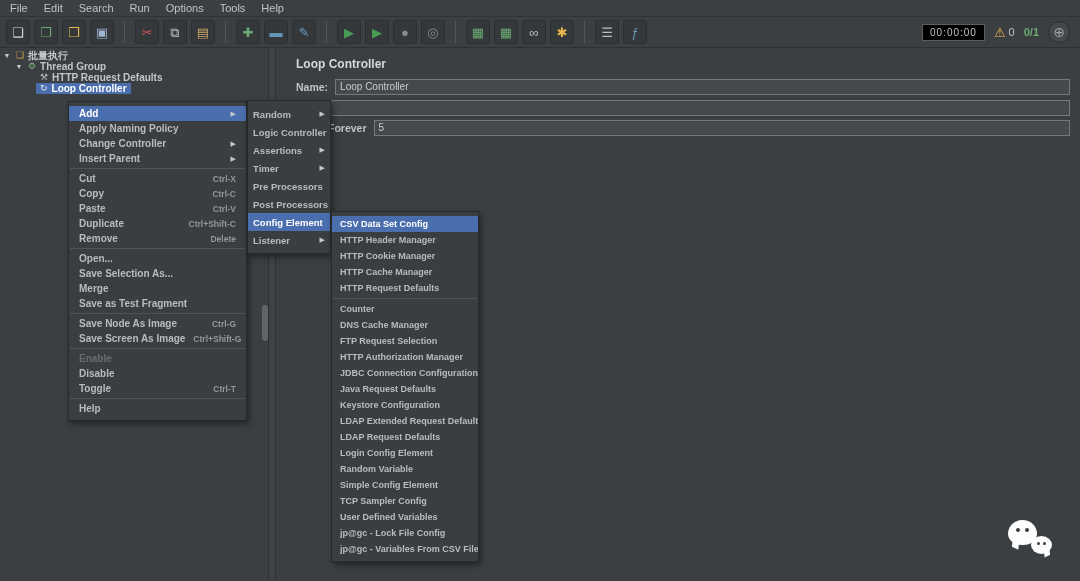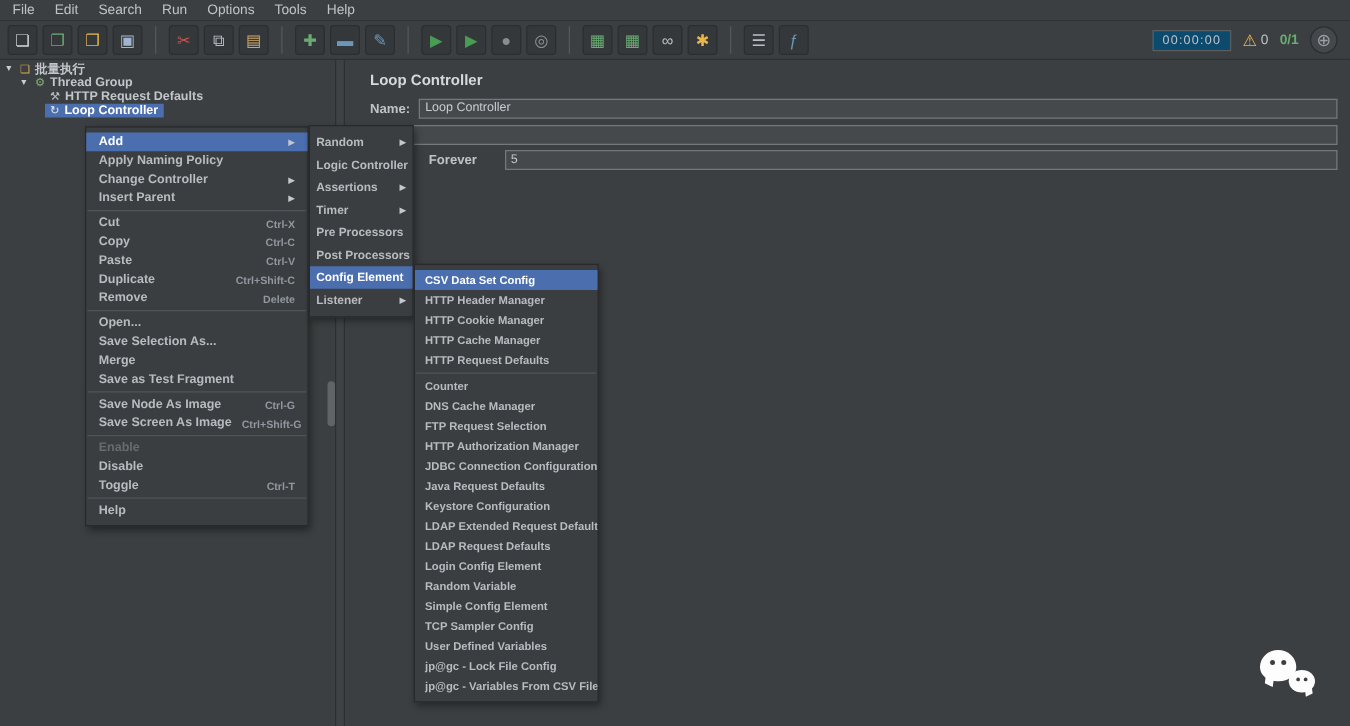--- a/index.html
+++ b/index.html
@@ -17,21 +17,21 @@
   
   .toolbar { position:absolute; top:17px; left:0; right:0; height:31px;
     background:#3c3f41; border-bottom:1px solid #2d3032;
     display:flex; align-items:center; padding:0 6px; z-index:5; }
   .tb-left { display:flex; align-items:center; gap:4px; }
   .tb-btn { width:24px; height:24px; background:#35383a; border:1px solid #2b2e30;
     border-radius:3px; display:flex; align-items:center; justify-content:center; }
   .tb-btn .glyph { font-size:13px; line-height:1; }
   .tb-sep { width:1px; height:22px; background:#54575a; margin:0 6px; }
   .tb-right { margin-left:auto; display:flex; align-items:center; gap:9px; padding-right:4px; }
-  .timer { border:1px solid #5a5e60; background:#0c4a6e; color:#c0c3c6;
+  .timer { border:1px solid #5a5e60; background:#000000; color:#c0c3c6;
     font-size:10px; padding:2px 7px; letter-spacing:1px; }
   .warn-wrap { display:flex; align-items:center; gap:3px; }
   .warn { color:#e8b64c; font-size:13px; line-height:1; }
   .warn-count { color:#c0c3c6; font-size:11px; }
   .threads { color:#6aab73; font-size:11px; font-weight:bold; }
   .globe-btn { width:22px; height:22px; border-radius:50%; background:#45484a;
     border:1px solid #2b2e30; display:flex; align-items:center; justify-content:center;
     color:#9aa0a6; font-size:14px; }
   
   .tree-panel { position:absolute; top:48px; left:0; width:268px; bottom:0;
@@ -51,21 +51,21 @@
   .main { position:absolute; top:48px; left:276px; right:0; bottom:0; background:#3c3f41; }
   .main-title { position:absolute; top:9px; left:20px; font-size:12px; font-weight:bold; color:#d6d9dc; }
   .name-row { position:absolute; top:30px; left:20px; right:10px; height:17px;
     display:flex; align-items:center; gap:7px; }
   .flabel { font-size:10.5px; font-weight:bold; color:#c0c3c6; white-space:nowrap; }
   .field { flex:1; height:16px; background:#46494b; border:1px solid #75787a;
     color:#c8cdd2; font-size:10px; padding:0 4px;
     font-family:"Liberation Sans", sans-serif; }
   .comments-row { position:absolute; top:52px; left:4px; right:10px; height:16px; display:flex; }
   .loop-row { position:absolute; top:71px; left:34px; right:10px; height:17px;
-    display:flex; align-items:center; gap:22px; }
+    display:flex; align-items:center; gap:7px; }
   .checkbox { width:11px; height:11px; background:#43474a; border:1px solid #6f7274; }
   
   .menu { position:absolute; background:#3b3e40; border:1px solid #27292b;
     padding:4px 0; box-shadow:2px 3px 6px rgba(0,0,0,0.45); }
   .menu-item { display:flex; align-items:center; padding:0 10px; white-space:nowrap; overflow:hidden;text-align:right; }
   .mi-label { font-size:10px; font-weight:bold; color:#b8bcc0; }
   .mi-space { flex:1; min-width:8px; }
   .mi-shortcut { font-size:8.5px; font-weight:bold; color:#90979e; }
   .mi-arrow { display:none; font-size:7px; color:#c3c8cd; margin-left:5px; }
   .menu-item.submenu .mi-arrow { display:inline; }

